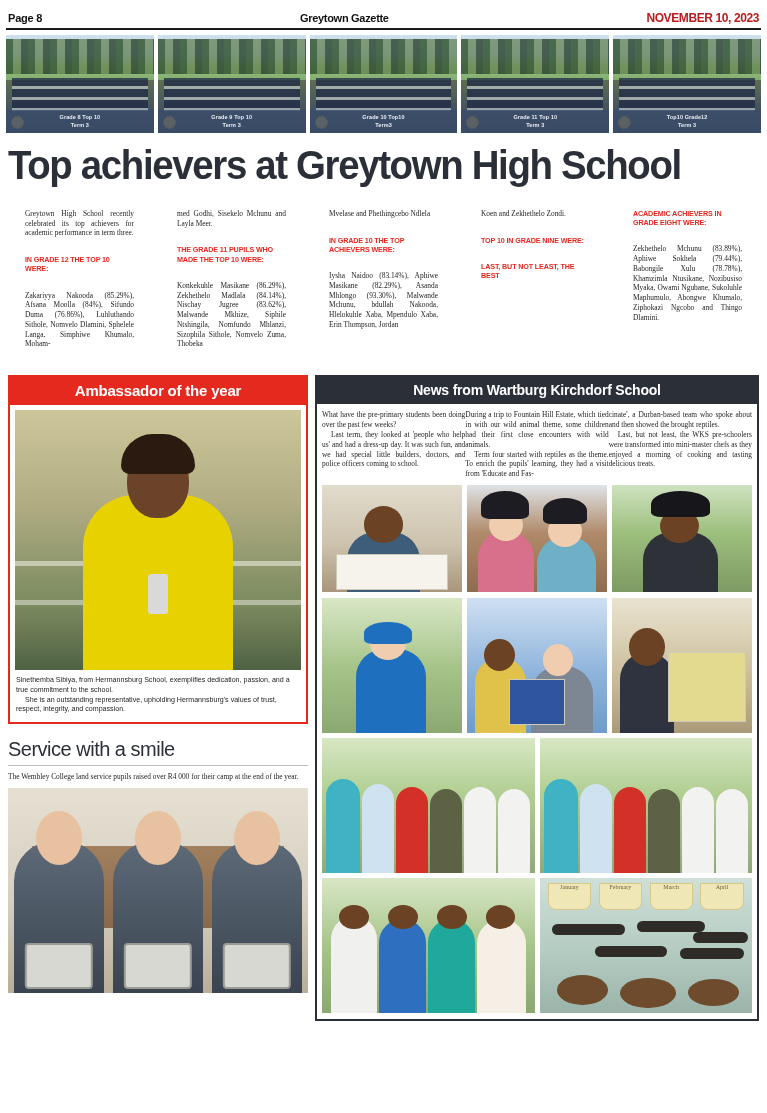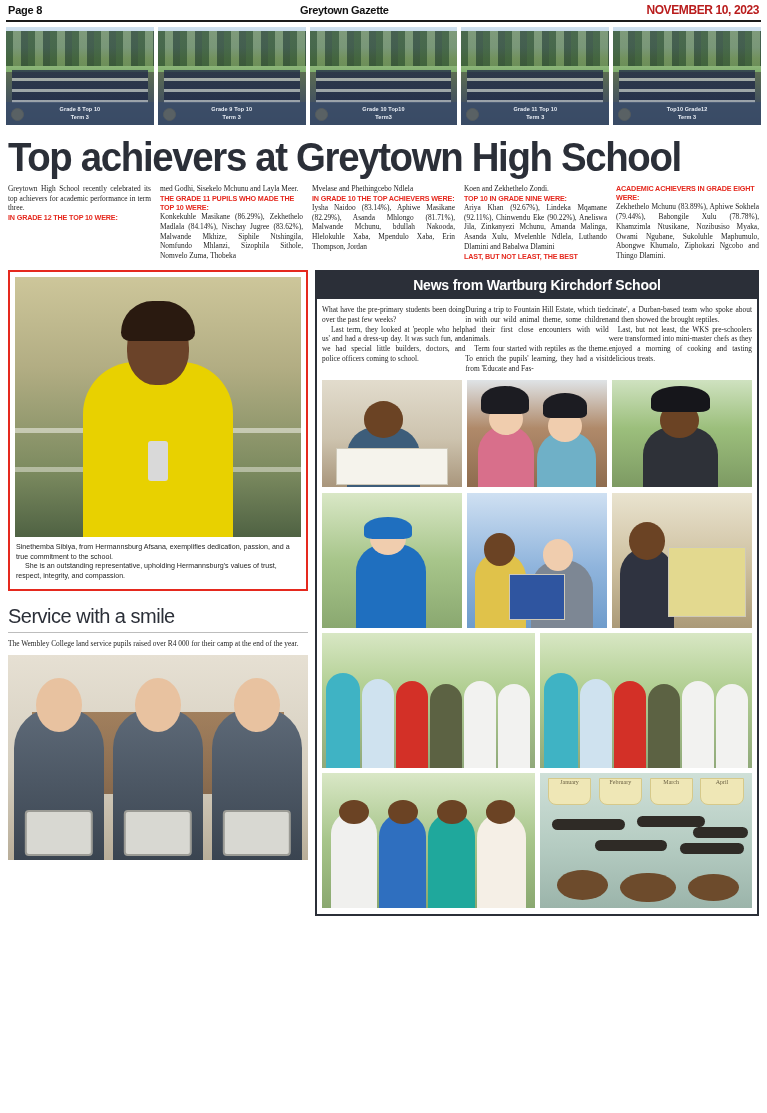--- a/index.html
+++ b/index.html
@@ -3,21 +3,21 @@
 <meta charset="utf-8">
 <style>
   * { box-sizing: border-box; margin: 0; padding: 0; }
   html, body {
     width: 767px;
     height: 1113px;
     background: #ffffff;
     font-family: "Liberation Serif", serif;
     overflow: hidden;
   }
-  .page { position: relative; width: 767px; height: 1113px; padding: 0 6px; }
+  .page { position: relative; width: 767px; height: 1113px; padding: 8px 6px; }
 
   
   .masthead {
     display: flex; align-items: baseline; justify-content: space-between;
     padding: 3px 2px 3px 2px;
     border-bottom: 2px solid #1b1b1b;
     font-family: "Liberation Sans", sans-serif;
   }
   .masthead .page-num { font-size: 11px; font-weight: bold; color: #111; letter-spacing: -0.2px; }
   .masthead .paper-name { font-size: 11px; font-weight: bold; color: #111; letter-spacing: -0.3px; }
@@ -60,21 +60,21 @@
     font-family:"Liberation Sans", sans-serif;
     font-size:40px; font-weight:bold; color:#2b2f38;
     letter-spacing:-1.4px; line-height:1.02;
     margin:12px 0 6px 2px; white-space:nowrap;
     transform: scaleX(0.96); transform-origin: left center;
   }
 
   
   .lead-cols { display:flex; gap:9px; padding:0 2px; }
   .lead-col { flex:1 1 0; font-size:7.4px; line-height:1.32; color:#1d1d1d; text-align:justify; }
-  .lead-col p { margin:0; }
+  .lead-col p { margin:17px; }
   .lead-col .sub { color:#e5291e; font-family:"Liberation Sans", sans-serif;
                    font-weight:bold; font-size:7.2px; line-height:1.28;
                    text-align:left; letter-spacing:-0.15px; }
 
   
   .lower { display:flex; gap:7px; margin-top:9px; padding:0 2px; }
   .left-col { width:300px; flex:0 0 300px; }
   .right-col { flex:1 1 auto; }
 
   
@@ -237,59 +237,60 @@
       </div>
     </div>
   </div>
 
   <div class="headline">Top achievers at Greytown High School</div>
 
   <div class="lead-cols">
     <div class="lead-col">
       <p>Greytown High School recently celebrated its top achievers for academic performance in term three.</p>
       <p class="sub">IN GRADE 12 THE TOP 10 WERE:</p>
+      <p>Zakariyya Nakooda (85.29%), Afsana Moolla (84%), Sifundo Duma (76.86%), Luhluthando Sithole, Nomvelo Dlamini, Sphelele Langa, Simphiwe Khumalo, Moham-</p>
     </div>
     <div class="lead-col">
       <p>med Godhi, Sisekelo Mchunu and Layla Meer.</p>
       <p class="sub">THE GRADE 11 PUPILS WHO MADE THE TOP 10 WERE:</p>
       <p>Konkekuhle Masikane (86.29%), Zekhethelo Madlala (84.14%), Nischay Jugree (83.62%), Malwande Mkhize, Siphile Ntshingila, Nomfundo Mhlanzi, Sizophila Sithole, Nomvelo Zuma, Thobeka</p>
     </div>
     <div class="lead-col">
       <p>Mvelase and Phethingcebo Ndlela</p>
       <p class="sub">IN GRADE 10 THE TOP ACHIEVERS WERE:</p>
-      <p>Iysha Naidoo (83.14%), Aphiwe Masikane (82.29%), Asanda Mhlongo (81.71%), Malwande Mchunu, bdullah Nakooda, Hlelokuhle Xaba, Mpendulo Xaba, Erin Thompson, Jordan</p>
+      <p>Iysha Naidoo (83.14%), Aphiwe Masikane (82.29%), Asanda Mhlongo (93.30%), Malwande Mchunu, bdullah Nakooda, Hlelokuhle Xaba, Mpendulo Xaba, Erin Thompson, Jordan</p>
     </div>
     <div class="lead-col">
       <p>Koen and Zekhethelo Zondi.</p>
       <p class="sub">TOP 10 IN GRADE NINE WERE:</p>
-      <p>Ariya Khan (92.67%), Lindeka Mqamane (92.11%), Chinwendu Eke (90.22%), Aneliswa Jila, Zinkanyezi Mchunu, Amanda Malinga, Asanda Xulu, Mvelenhle Ndlela, Luthando Dlamini and Babalwa Dlamini</p>
       <p class="sub">LAST, BUT NOT LEAST, THE BEST</p>
     </div>
     <div class="lead-col">
       <p class="sub">ACADEMIC ACHIEVERS IN GRADE EIGHT WERE:</p>
       <p>Zekhethelo Mchunu (83.89%), Aphiwe Sokhela (79.44%), Babongile Xulu (78.78%), Khamzimla Ntusikane, Nozibusiso Myaka, Owami Ngubane, Sukoluhle Maphumulo, Abongwe Khumalo, Ziphokazi Ngcobo and Thingo Dlamini.</p>
     </div>
   </div>
 
   <div class="lower">
 
     <div class="left-col">
 
       <div class="amb-box">
+        <div class="amb-head">Ambassador of the year</div>
         <div class="amb-photo">
           <div class="amb-bg-wall"></div>
           <div class="amb-rail"></div>
             <div class="amb-rail2"></div>
           <div class="amb-person"></div>
           <div class="amb-trophy"></div>
           <div class="amb-head-c"></div>
           <div class="amb-hair"></div>
         </div>
         <div class="amb-caption">
-          <p>Sinethemba Sibiya, from Hermannsburg Afsana, exemplifies dedication, passion, and a true commitment to the school.</p>
+          <p>Sinethemba Sibiya, from Hermannsburg School, exemplifies dedication, passion, and a true commitment to the school.</p>
           <p>She is an outstanding representative, upholding Hermannsburg's values of trust, respect, integrity, and compassion.</p>
         </div>
       </div>
 
       <div class="svc-title">Service with a smile</div>
       <div class="svc-rule"></div>
       <div class="svc-cols">
         <div class="svc-col">The Wembley College land service pupils raised over R4 000 for their camp at the end of the year.</div>
       </div>
       <div class="svc-photo">

